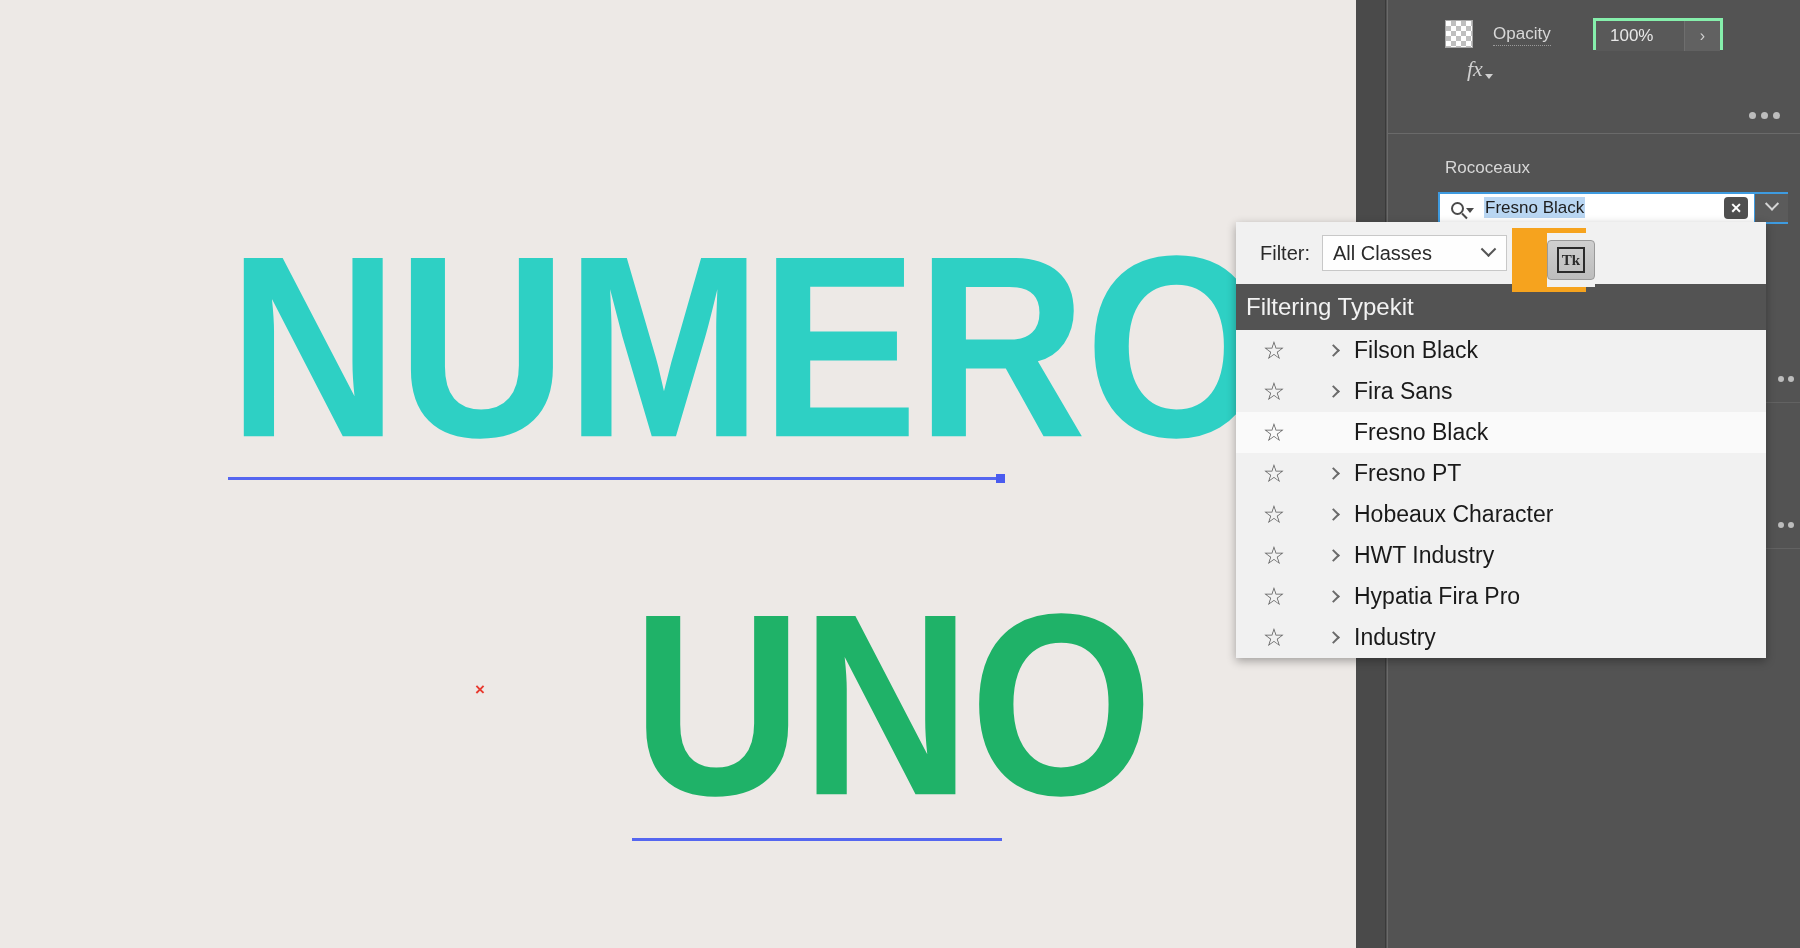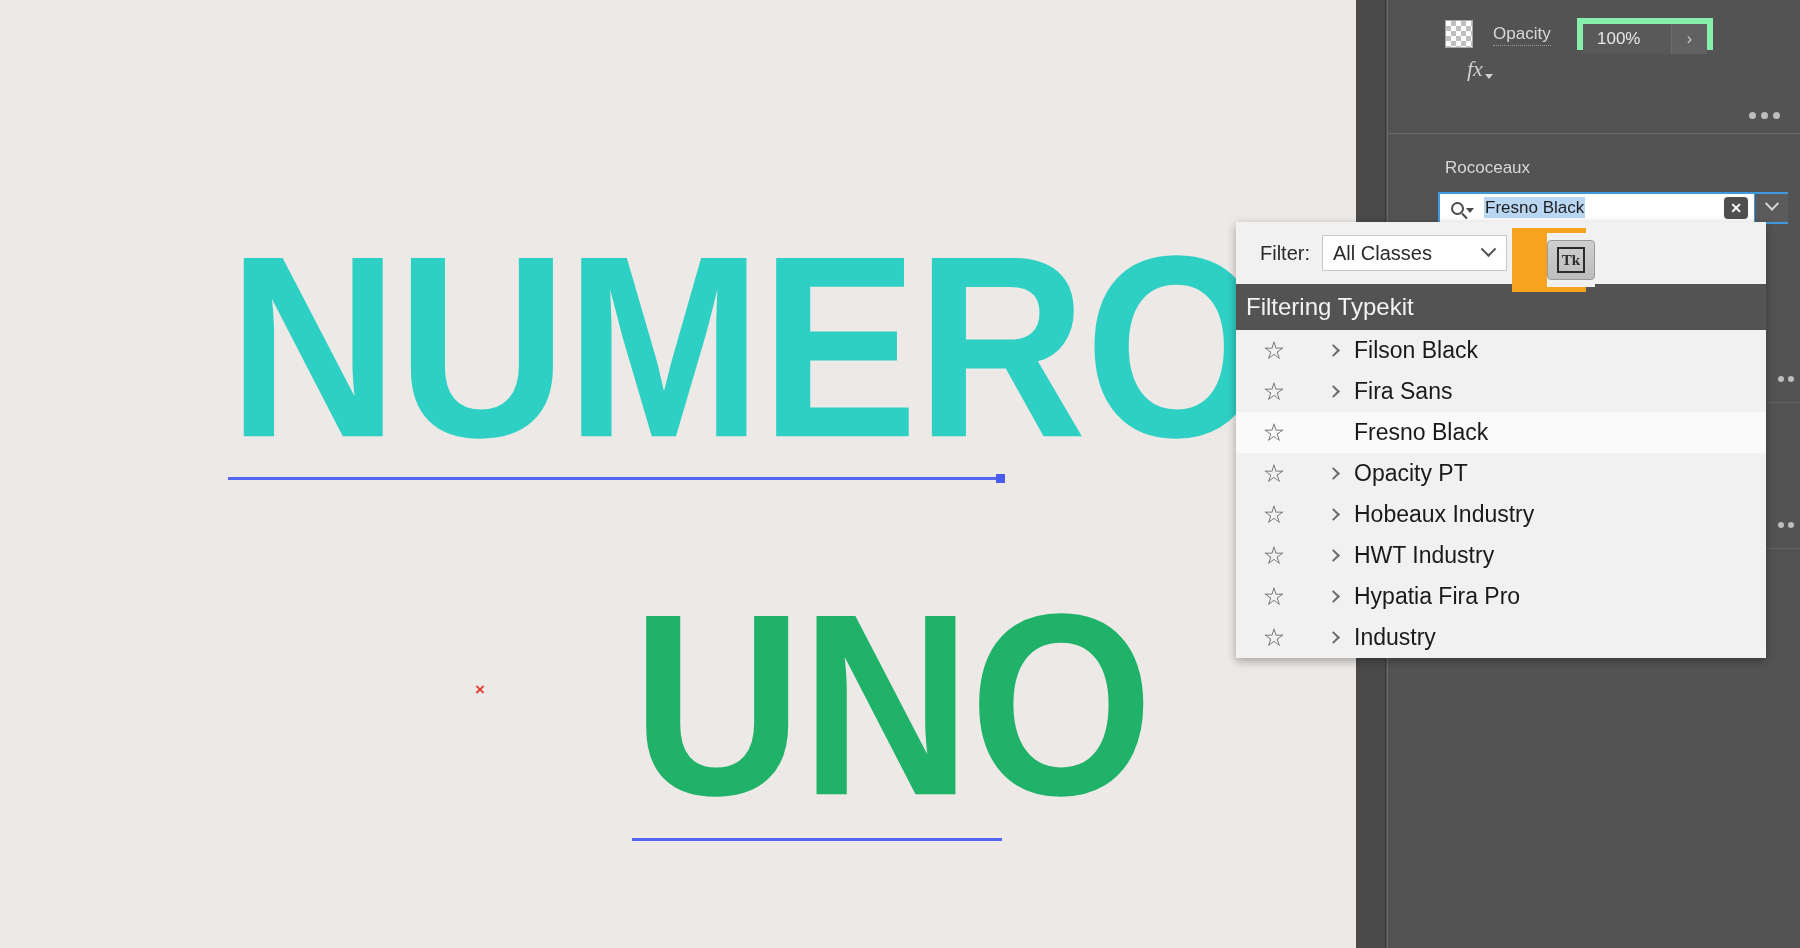--- a/index.html
+++ b/index.html
@@ -102,23 +102,23 @@
     background-size: 10px 10px;
     background-position: 0 0, 5px 5px;
   }
   #opacity-label {
     position: absolute; left: 105px; top: 16px;
     color: #D8D8D8; font-size: 17px;
     border-bottom: 1px dotted #9A9A9A;
     padding-bottom: 1px;
   }
   #opacity-field-wrap {
-    position: absolute; left: 189px; top: 10px;
+    position: absolute; left: 205px; top: 10px;
     height: 32px; display: flex;
-    border: 6px solid #86efac;
+    border: 3px solid #86efac;
     background: #595959;
     text-align: center;
   }
   #opacity-value {
     width: 88px; height: 30px;
     color: #E8E8E8; font-size: 17px;
     display: flex; align-items: center; padding-left: 14px;
     background: #595959;
   }
   #opacity-stepper {
@@ -447,28 +447,28 @@
         <div class="font-row selected">
           <div class="fav-star">☆</div>
           <div class="expand-chev"></div>
           <div class="font-name">Fresno Black</div>
         </div>
         <div class="font-row">
           <div class="fav-star">☆</div>
           <div class="expand-chev">
             <i></i>
           </div>
-          <div class="font-name">Opacity PT</div>
-        </div>
-        <div class="font-row">
-          <div class="fav-star">☆</div>
-          <div class="expand-chev">
-            <i></i>
-          </div>
-          <div class="font-name">Hobeaux Industry</div>
+          <div class="font-name">Fresno PT</div>
+        </div>
+        <div class="font-row">
+          <div class="fav-star">☆</div>
+          <div class="expand-chev">
+            <i></i>
+          </div>
+          <div class="font-name">Hobeaux Character</div>
         </div>
         <div class="font-row">
           <div class="fav-star">☆</div>
           <div class="expand-chev">
             <i></i>
           </div>
           <div class="font-name">HWT Industry</div>
         </div>
         <div class="font-row">
           <div class="fav-star">☆</div>

